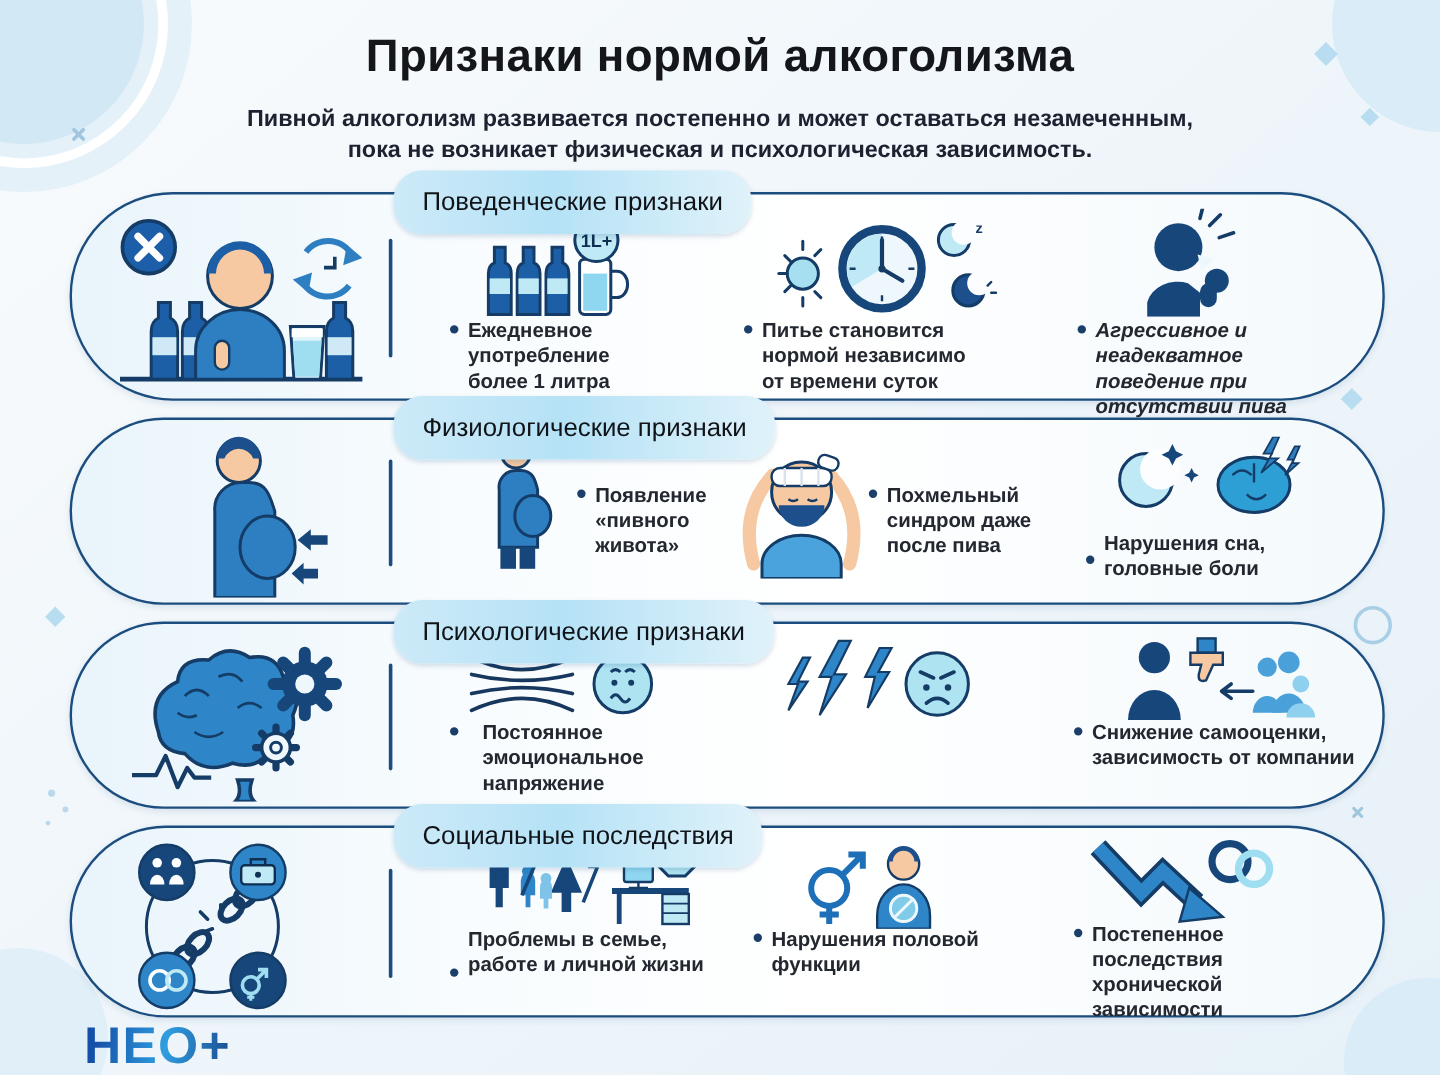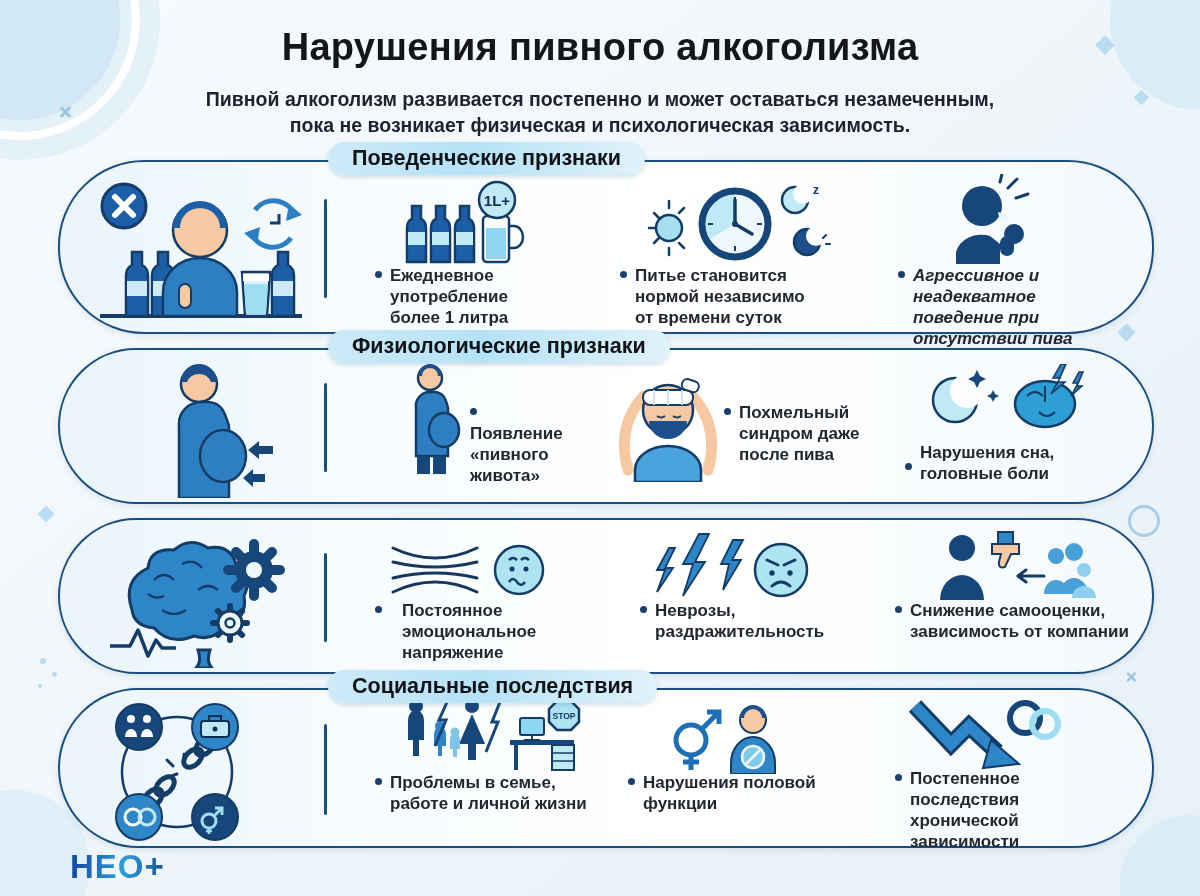--- a/index.html
+++ b/index.html
@@ -24,28 +24,28 @@
   
   .cap{position:absolute;left:58px;width:1092px;border:2.5px solid #1b4d7e;border-radius:86px;
     background:linear-gradient(90deg,#e9f4fb 0%,#f8fcfe 30%,#ffffff 58%,#f3f9fc 100%);
     box-shadow:0 2px 6px rgba(23,71,122,.12);}
   .cap1{top:160px;height:170px;}
   .cap2{top:348px;height:152px;}
   .cap3{top:518px;height:152px;}
   .cap4{top:688px;height:156px;}
   .pill{position:absolute;top:-20px;left:268px;z-index:3;white-space:nowrap;
     background:linear-gradient(90deg,#cdeaf8,#b5e2f6 45%,#e0f2fa);
-    border-radius:24px;padding:4px 24px;font-size:21.5px;font-weight:bold;color:#101318;
+    border-radius:24px;padding:14px 24px;font-size:21.5px;font-weight:normal;color:#101318;
     box-shadow:0 2px 4px rgba(23,71,122,.18);}
   .vdiv{position:absolute;left:264px;top:22%;height:58%;width:2.5px;background:#1b4d7e;border-radius:2px;}
   
   .it{position:absolute;display:flex;gap:8px;font-size:17px;font-weight:600;color:#23272f;line-height:1.24;}
   .it .bdot{flex:none;width:7px;height:7px;border-radius:50%;background:#1b3f6a;margin-top:6px;}
   
-  .logo{position:absolute;left:70px;top:848px;font-size:33px;font-weight:bold;letter-spacing:1px;
+  .logo{position:absolute;left:70px;top:848px;font-size:43px;font-weight:bold;letter-spacing:1px;
     background:linear-gradient(100deg,#1550a8 10%,#2f9de0 55%,#1b4a8c 100%);
     -webkit-background-clip:text;background-clip:text;color:transparent;}
 </style>
 </head>
 <body>
 
 <div class="canvas">
 
   <div class="circ" style="left:-120px;top:-120px;width:280px;height:280px;background:#e4f1f9;"></div>
   <div class="ring" style="left:-100px;top:-100px;width:224px;height:224px;border:8px solid #ffffff;"></div>
@@ -58,21 +58,21 @@
   <div class="diamond" style="left:1136px;top:92px;width:11px;height:11px;"></div>
   <div class="diamond" style="left:1120px;top:326px;width:13px;height:13px;"></div>
   <div class="diamond" style="left:40px;top:508px;width:12px;height:12px;"></div>
   <div class="xmark" style="left:58px;top:105px;"></div>
   <div class="xmark" style="left:1118px;top:580px;transform:scale(.9);"></div>
   <div class="xmark" style="left:1124px;top:670px;transform:scale(.85);"></div>
   <div class="dot-dec" style="left:40px;top:658px;width:6px;height:6px;"></div>
   <div class="dot-dec" style="left:52px;top:672px;width:5px;height:5px;"></div>
   <div class="dot-dec" style="left:38px;top:684px;width:4px;height:4px;"></div>
 
-  <div class="title">Нарушения пивного алкоголизма</div>
+  <div class="title">Признаки нормой алкоголизма</div>
   <div class="subtitle" style="top:88px;">Пивной алкоголизм развивается постепенно и может оставаться незамеченным,</div>
   <div class="subtitle" style="top:114px;">пока не возникает физическая и психологическая зависимость.</div>
 
   <div class="cap cap1">
     <div class="pill">Поведенческие признаки</div>
     <div class="vdiv"></div>
 
     <svg class="abs" style="left:32px;top:14px;" width="218" height="148" viewBox="0 0 218 148">
       <line x1="8" y1="140" x2="210" y2="140" stroke="#143c66" stroke-width="4"></line>
       <path d="M34,140 v-40 q0-8 6-11 v-13 h10 v13 q6,3 6,11 v40 z" fill="#1d5fa6" stroke="#143c66" stroke-width="2.5"></path>
@@ -188,21 +188,21 @@
     </svg>
 
     <svg class="abs" style="left:340px;top:14px;" width="66" height="112" viewBox="0 0 66 112">
       <circle cx="30" cy="14" r="12" fill="#f6c9a2" stroke="#143c66" stroke-width="2.5"></circle>
       <path d="M18,12 a12,12 0 0 1 24,0 h-4 a8,8 0 0 0 -16,0 z" fill="#1d4f8c"></path>
       <path d="M16,92 V44 a14,14 0 0 1 14,-16 h4 c10,0 12,8 14,16 v48 z" fill="#2e7fc2" stroke="#143c66" stroke-width="2.5"></path>
       <ellipse cx="44" cy="66" rx="15" ry="17" fill="#2e7fc2" stroke="#143c66" stroke-width="2.5"></ellipse>
       <rect x="17" y="92" width="13" height="18" fill="#17477a"></rect>
       <rect x="33" y="92" width="13" height="18" fill="#17477a"></rect>
     </svg>
-    <div class="it" style="left:410px;top:52px;width:120px;flex-direction:column;">
+    <div class="it" style="left:421px;top:52px;width:120px;">
       <span class="bdot"></span>
       <span>Появление «пивного живота»</span>
     </div>
 
     <svg class="abs" style="left:554px;top:16px;" width="108" height="116" viewBox="0 0 108 116">
       <path d="M14,104 Q2,60 30,30" stroke="#f6c9a2" stroke-width="11" fill="none" stroke-linecap="round"></path>
       <path d="M94,104 Q106,60 78,30" stroke="#f6c9a2" stroke-width="11" fill="none" stroke-linecap="round"></path>
       <circle cx="54" cy="44" r="25" fill="#f6c9a2" stroke="#143c66" stroke-width="2.5"></circle>
       <rect x="29" y="24" width="50" height="15" rx="7" fill="#ffffff" stroke="#143c66" stroke-width="2"></rect>
       <path d="M40,24 v15 M54,24 v15 M68,24 v15" stroke="#d8e2ea" stroke-width="2"></path>
@@ -226,20 +226,21 @@
       <path d="M134,0 l-8,14 h7 l-9,16 14,-12 h-7 l8,-18 z" fill="#2e7fc2" stroke="#143c66" stroke-width="1.5"></path>
       <path d="M152,8 l-6,11 h5 l-7,13 11,-10 h-5 l6,-14 z" fill="#2e7fc2" stroke="#143c66" stroke-width="1.5"></path>
     </svg>
     <div class="it" style="left:845px;top:92px;width:190px;align-items:center;">
       <span class="bdot"></span>
       <span>Нарушения сна, головные боли</span>
     </div>
   </div>
 
   <div class="cap cap3">
+    <div class="pill">Психологические признаки</div>
     <div class="vdiv"></div>
 
     <svg class="abs" style="left:42px;top:10px;" width="202" height="138" viewBox="0 0 202 138">
       <path d="M30,80 q-10,-30 16,-42 q2,-20 26,-18 q16,-14 34,-2 q22,-4 28,16 q18,10 8,32 q4,24 -20,30 q-10,16 -30,10 q-24,10 -40,-8 q-20,-2 -22,-18 z" fill="#2e86c8" stroke="#143c66" stroke-width="3"></path>
       <path d="M52,50 q10,-10 20,0 M80,34 q12,-6 20,4 M60,80 q12,8 24,0 M96,60 q10,-8 20,0 M46,64 q8,6 16,2" stroke="#143c66" stroke-width="2.2" fill="none"></path>
       <path d="M96,120 q4,12 -2,18 h16 q-6,-6 -2,-18 z" fill="#2e86c8" stroke="#143c66" stroke-width="3"></path>
       <g stroke="#17477a" stroke-width="10" stroke-linecap="round">
         <line x1="152" y1="14" x2="152" y2="66"></line>
           <line x1="126" y1="40" x2="178" y2="40"></line>
         <line x1="134" y1="22" x2="170" y2="58"></line>
@@ -281,24 +282,20 @@
         <path d="M24,16 l-12,22 h8 l-8,22 16,-24 h-8 l10,-20 z"></path>
         <path d="M54,2 l-16,30 h10 l-10,32 22,-34 h-10 l14,-28 z"></path>
         <path d="M88,8 l-12,24 h8 l-6,26 18,-30 h-9 l11,-20 z"></path>
       </g>
       <circle cx="136" cy="38" r="26" fill="#aee4f2" stroke="#143c66" stroke-width="2.5"></circle>
       <path d="M122,28 l11,5 M150,28 l-11,5" stroke="#143c66" stroke-width="3" stroke-linecap="round"></path>
       <circle cx="127" cy="41" r="2.7" fill="#143c66"></circle>
         <circle cx="145" cy="41" r="2.7" fill="#143c66"></circle>
       <path d="M127,54 q9,-8 18,0" stroke="#143c66" stroke-width="3" fill="none" stroke-linecap="round"></path>
     </svg>
-    <div class="it" style="left:580px;top:80px;width:200px;">
-      <span class="bdot"></span>
-      <span>Неврозы, раздражительность</span>
-    </div>
 
     <svg class="abs" style="left:872px;top:10px;" width="164" height="70" viewBox="0 0 164 70">
       <circle cx="30" cy="18" r="13" fill="#17477a"></circle>
       <path d="M8,70 a22,25 0 0 1 44,0 z" fill="#17477a"></path>
       <rect x="66" y="2" width="15" height="12" fill="#2e86c8" stroke="#143c66" stroke-width="2"></rect>
       <path d="M60,14 h27 v10 h-8 l-6,13 q-7,2 -6,-5 l2,-8 h-9 z" fill="#f6c9a2" stroke="#143c66" stroke-width="2"></path>
       <path d="M112,46 h-26 m0,0 l8,-6 m-8,6 l8,6" stroke="#143c66" stroke-width="3" fill="none" stroke-linecap="round"></path>
       <g fill="#4aa0d8">
         <circle cx="124" cy="26" r="8"></circle>
           <path d="M112,64 a12,14 0 0 1 24,0 z"></path>
@@ -370,21 +367,21 @@
       <path d="M98,4 l-8,20 h6 l-12,30" stroke="#17477a" stroke-width="3" fill="none"></path>
       <rect x="108" y="42" width="64" height="5" fill="#17477a"></rect>
       <rect x="112" y="47" width="4" height="25" fill="#17477a"></rect>
       <rect x="150" y="47" width="22" height="25" fill="#bfe9f5" stroke="#143c66" stroke-width="2"></rect>
       <path d="M150,55 h22 M150,63 h22" stroke="#143c66" stroke-width="1.5"></path>
       <rect x="118" y="20" width="24" height="17" rx="2" fill="#8fd7f0" stroke="#143c66" stroke-width="2"></rect>
       <path d="M130,37 v5 m-8,0 h16" stroke="#143c66" stroke-width="2"></path>
       <polygon points="155,3 169,3 177,11 177,24 169,32 155,32 147,24 147,11" fill="#aee4f2" stroke="#143c66" stroke-width="2.5"></polygon>
       <text x="162" y="21" text-anchor="middle" font-size="8.5" font-weight="bold" fill="#143c66">STOP</text>
     </svg>
-    <div class="it" style="left:315px;top:82px;width:222px;">
+    <div class="it" style="left:315px;top:82px;width:222px;align-items:flex-end;">
       <span class="bdot"></span>
       <span>Проблемы в семье, работе и личной жизни</span>
     </div>
 
     <svg class="abs" style="left:605px;top:8px;" width="128" height="76" viewBox="0 0 128 76">
       <circle cx="26" cy="42" r="15" fill="none" stroke="#1d6fb8" stroke-width="5"></circle>
       <path d="M37,31 L53,15 m1,11 v-12 h-12" stroke="#1d6fb8" stroke-width="5" fill="none"></path>
       <path d="M26,57 v15 M18,64 h16" stroke="#1d6fb8" stroke-width="5"></path>
       <circle cx="88" cy="22" r="13" fill="#f6c9a2" stroke="#143c66" stroke-width="2"></circle>
       <path d="M75,20 a13,13 0 0 1 26,0 h-4 a9,9 0 0 0 -18,0 z" fill="#1d4f8c"></path>

